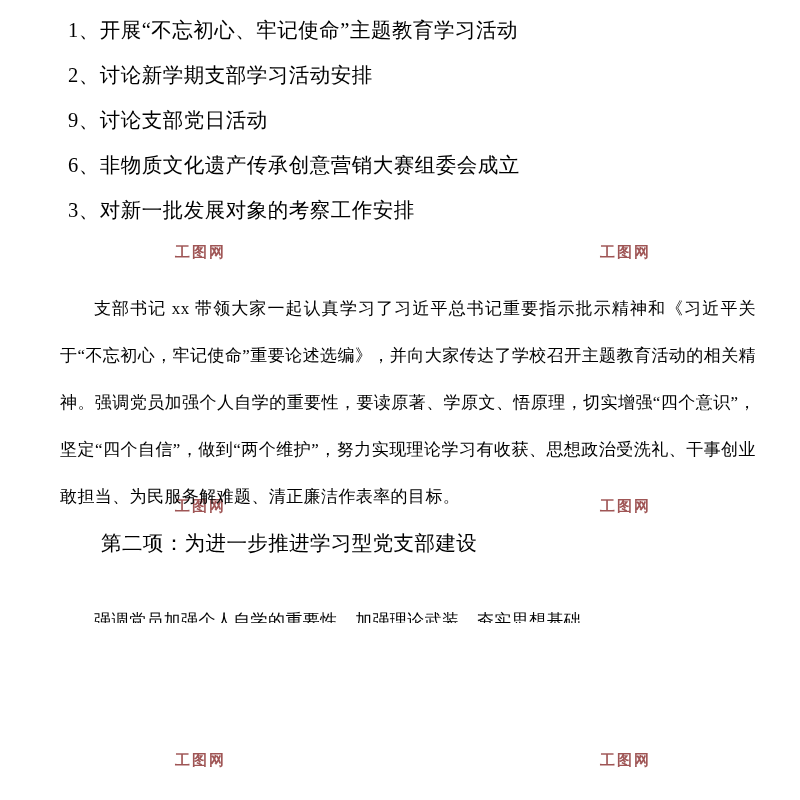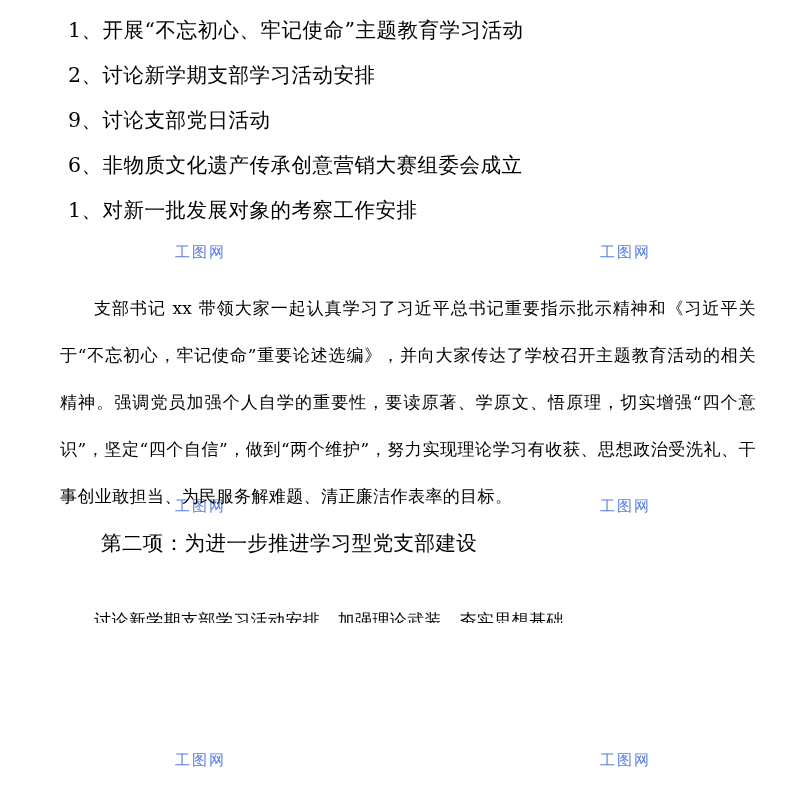--- a/index.html
+++ b/index.html
@@ -18,20 +18,21 @@
     position: relative;
     width: 800px;
     height: 800px;
     background: #ffffff;
     box-sizing: border-box;
     padding: 8px 44px 0 60px;
   }
   .doc-body {
     position: relative;
     z-index: 2;
+    font-family: Liberation Serif, serif;
   }
   .list-line {
     font-size: 20.5px;
     line-height: 45px;
     letter-spacing: 0.5px;
     white-space: nowrap;
     padding-left: 8px;
   }
   .spacer-lg {
     height: 52px;
@@ -57,28 +58,28 @@
     white-space: nowrap;
   }
   .clip-bottom {
     overflow: hidden;
     height: 26px;
   }
   
   .wm {
     position: absolute;
     z-index: 1;
-    color: #1d4ed8;
+    color: #7f1d1d;
     font-size: 15px;
     font-family: "DejaVu Sans", "Liberation Sans", sans-serif;
     letter-spacing: 2px;
     white-space: nowrap;
     opacity: 0.75;
     pointer-events: none;
-    font-weight: normal;
+    font-weight: bold;
   }
   .wm-1 { left: 175px; top: 243px; }
   .wm-2 { left: 600px; top: 243px; }
   .wm-3 { left: 175px; top: 497px; }
   .wm-4 { left: 600px; top: 497px; }
   .wm-5 { left: 175px; top: 751px; }
   .wm-6 { left: 600px; top: 751px; }
 </style>
 </head>
 <body>
@@ -91,27 +92,27 @@
   <div class="wm wm-4">工图网</div>
   <div class="wm wm-5">工图网</div>
   <div class="wm wm-6">工图网</div>
 
   <div class="doc-body">
 
     <div class="list-line">1、开展“不忘初心、牢记使命”主题教育学习活动</div>
     <div class="list-line">2、讨论新学期支部学习活动安排</div>
     <div class="list-line">9、讨论支部党日活动</div>
     <div class="list-line">6、非物质文化遗产传承创意营销大赛组委会成立</div>
-    <div class="list-line">1、对新一批发展对象的考察工作安排</div>
+    <div class="list-line">3、对新一批发展对象的考察工作安排</div>
 
     <div class="spacer-lg"></div>
 
 
     <div class="para indent">支部书记 xx 带领大家一起认真学习了习近平总书记重要指示批示精神和《习近平关于“不忘初心，牢记使命”重要论述选编》，并向大家传达了学校召开主题教育活动的相关精神。强调党员加强个人自学的重要性，要读原著、学原文、悟原理，切实增强“四个意识”，坚定“四个自信”，做到“两个维护”，努力实现理论学习有收获、思想政治受洗礼、干事创业敢担当、为民服务解难题、清正廉洁作表率的目标。</div>
 
     <div class="heading-line">第二项：为进一步推进学习型党支部建设</div>
 
     <div class="spacer-md"></div>
 
-    <div class="para indent clip-bottom">讨论新学期支部学习活动安排，加强理论武装，夯实思想基础</div>
+    <div class="para indent clip-bottom">强调党员加强个人自学的重要性，加强理论武装，夯实思想基础</div>
 
   </div>
 </div>
 
 </body></html>

